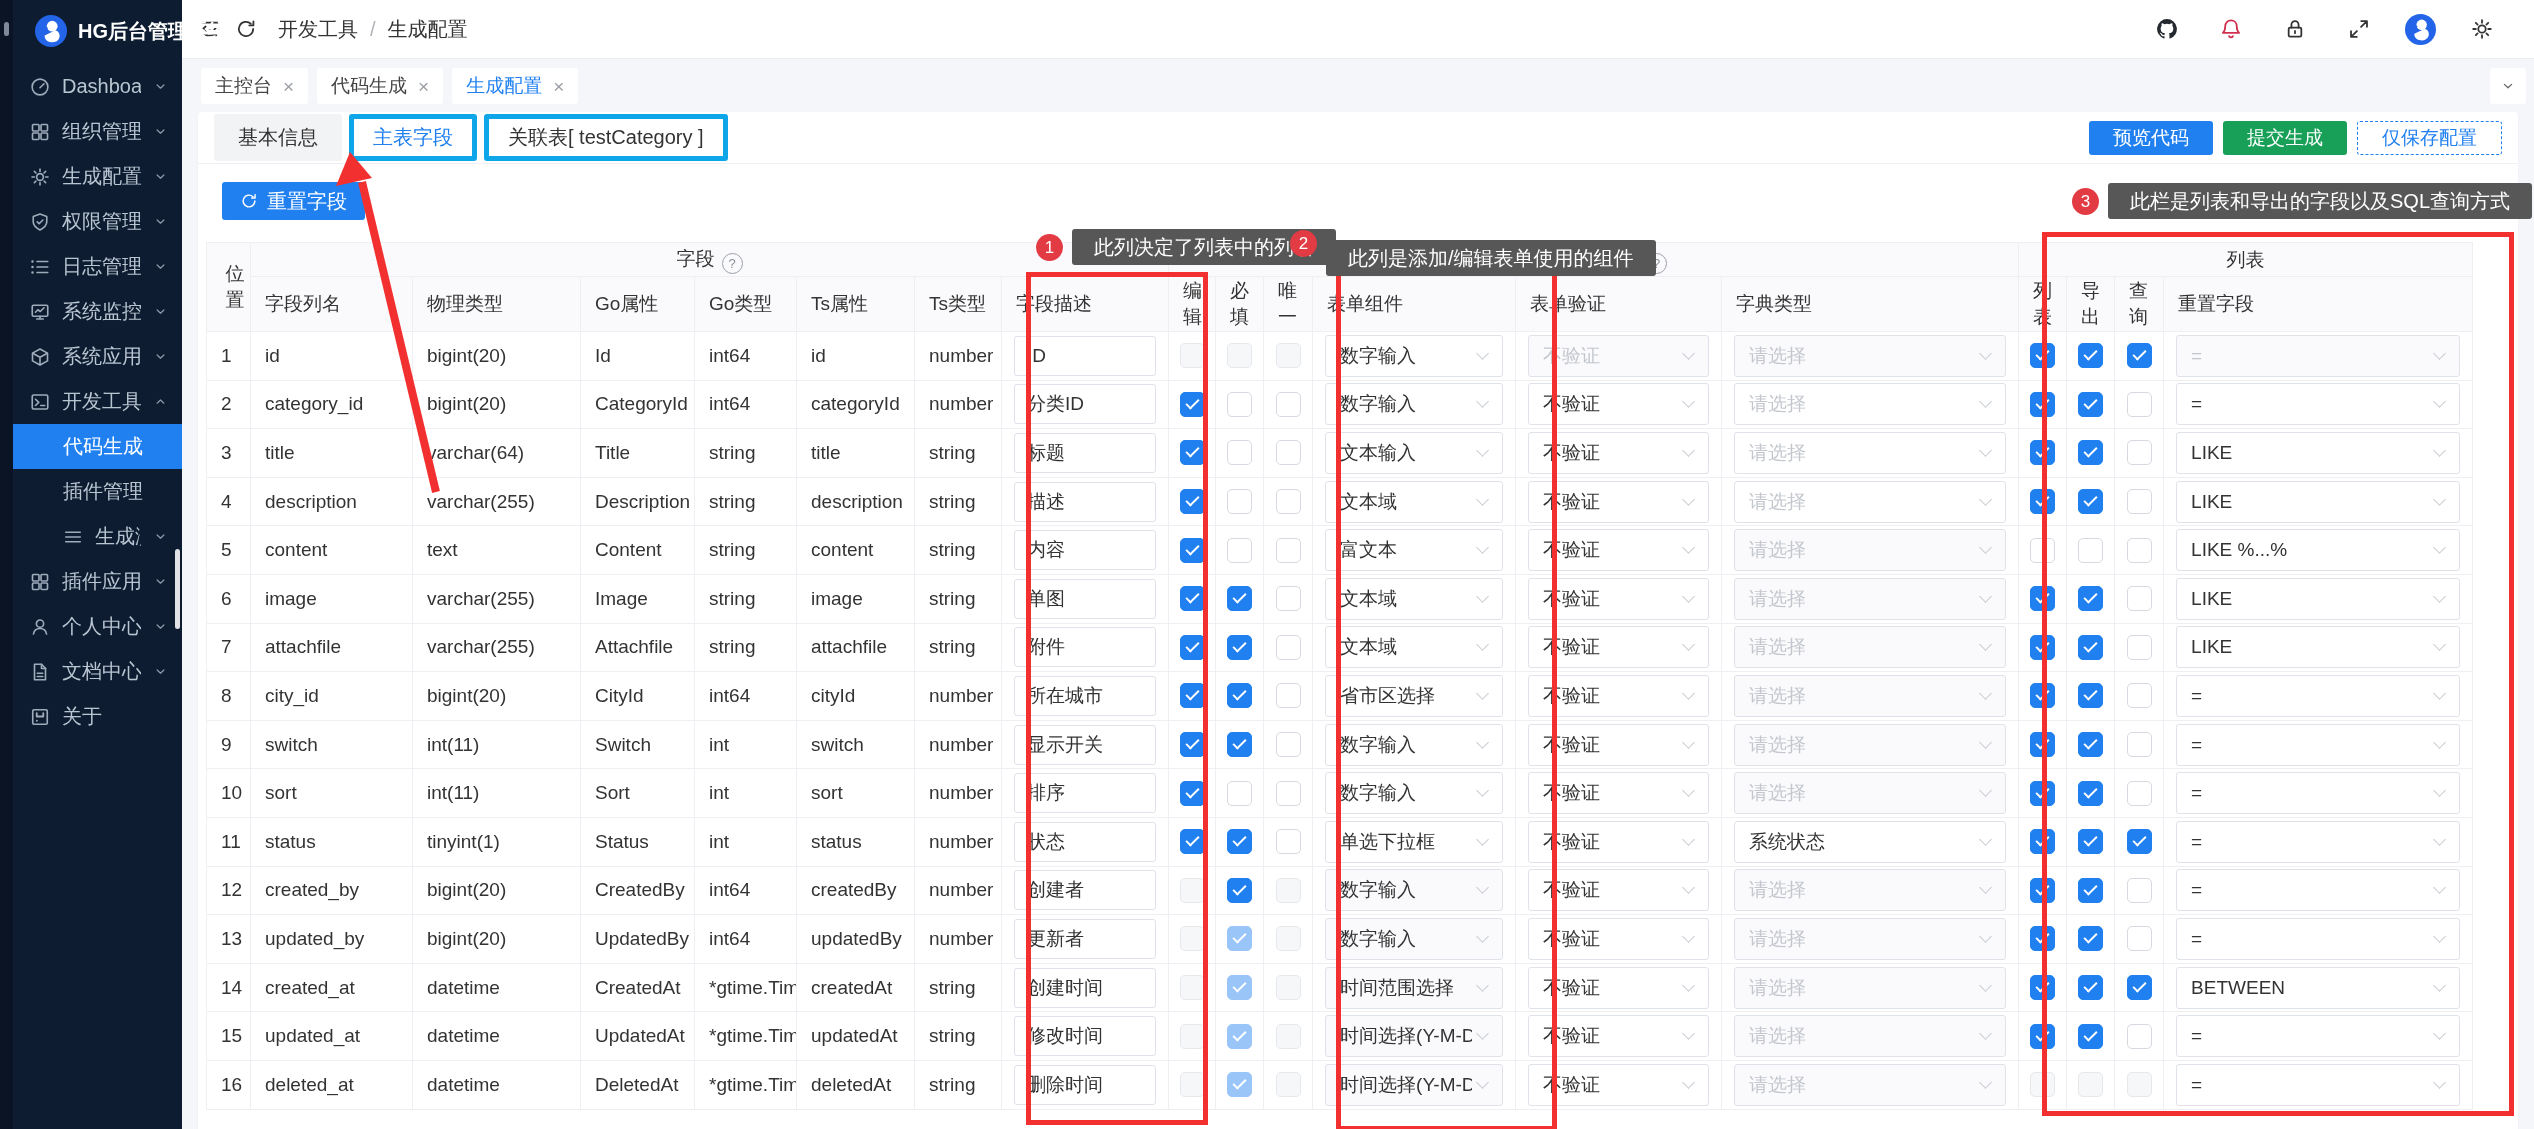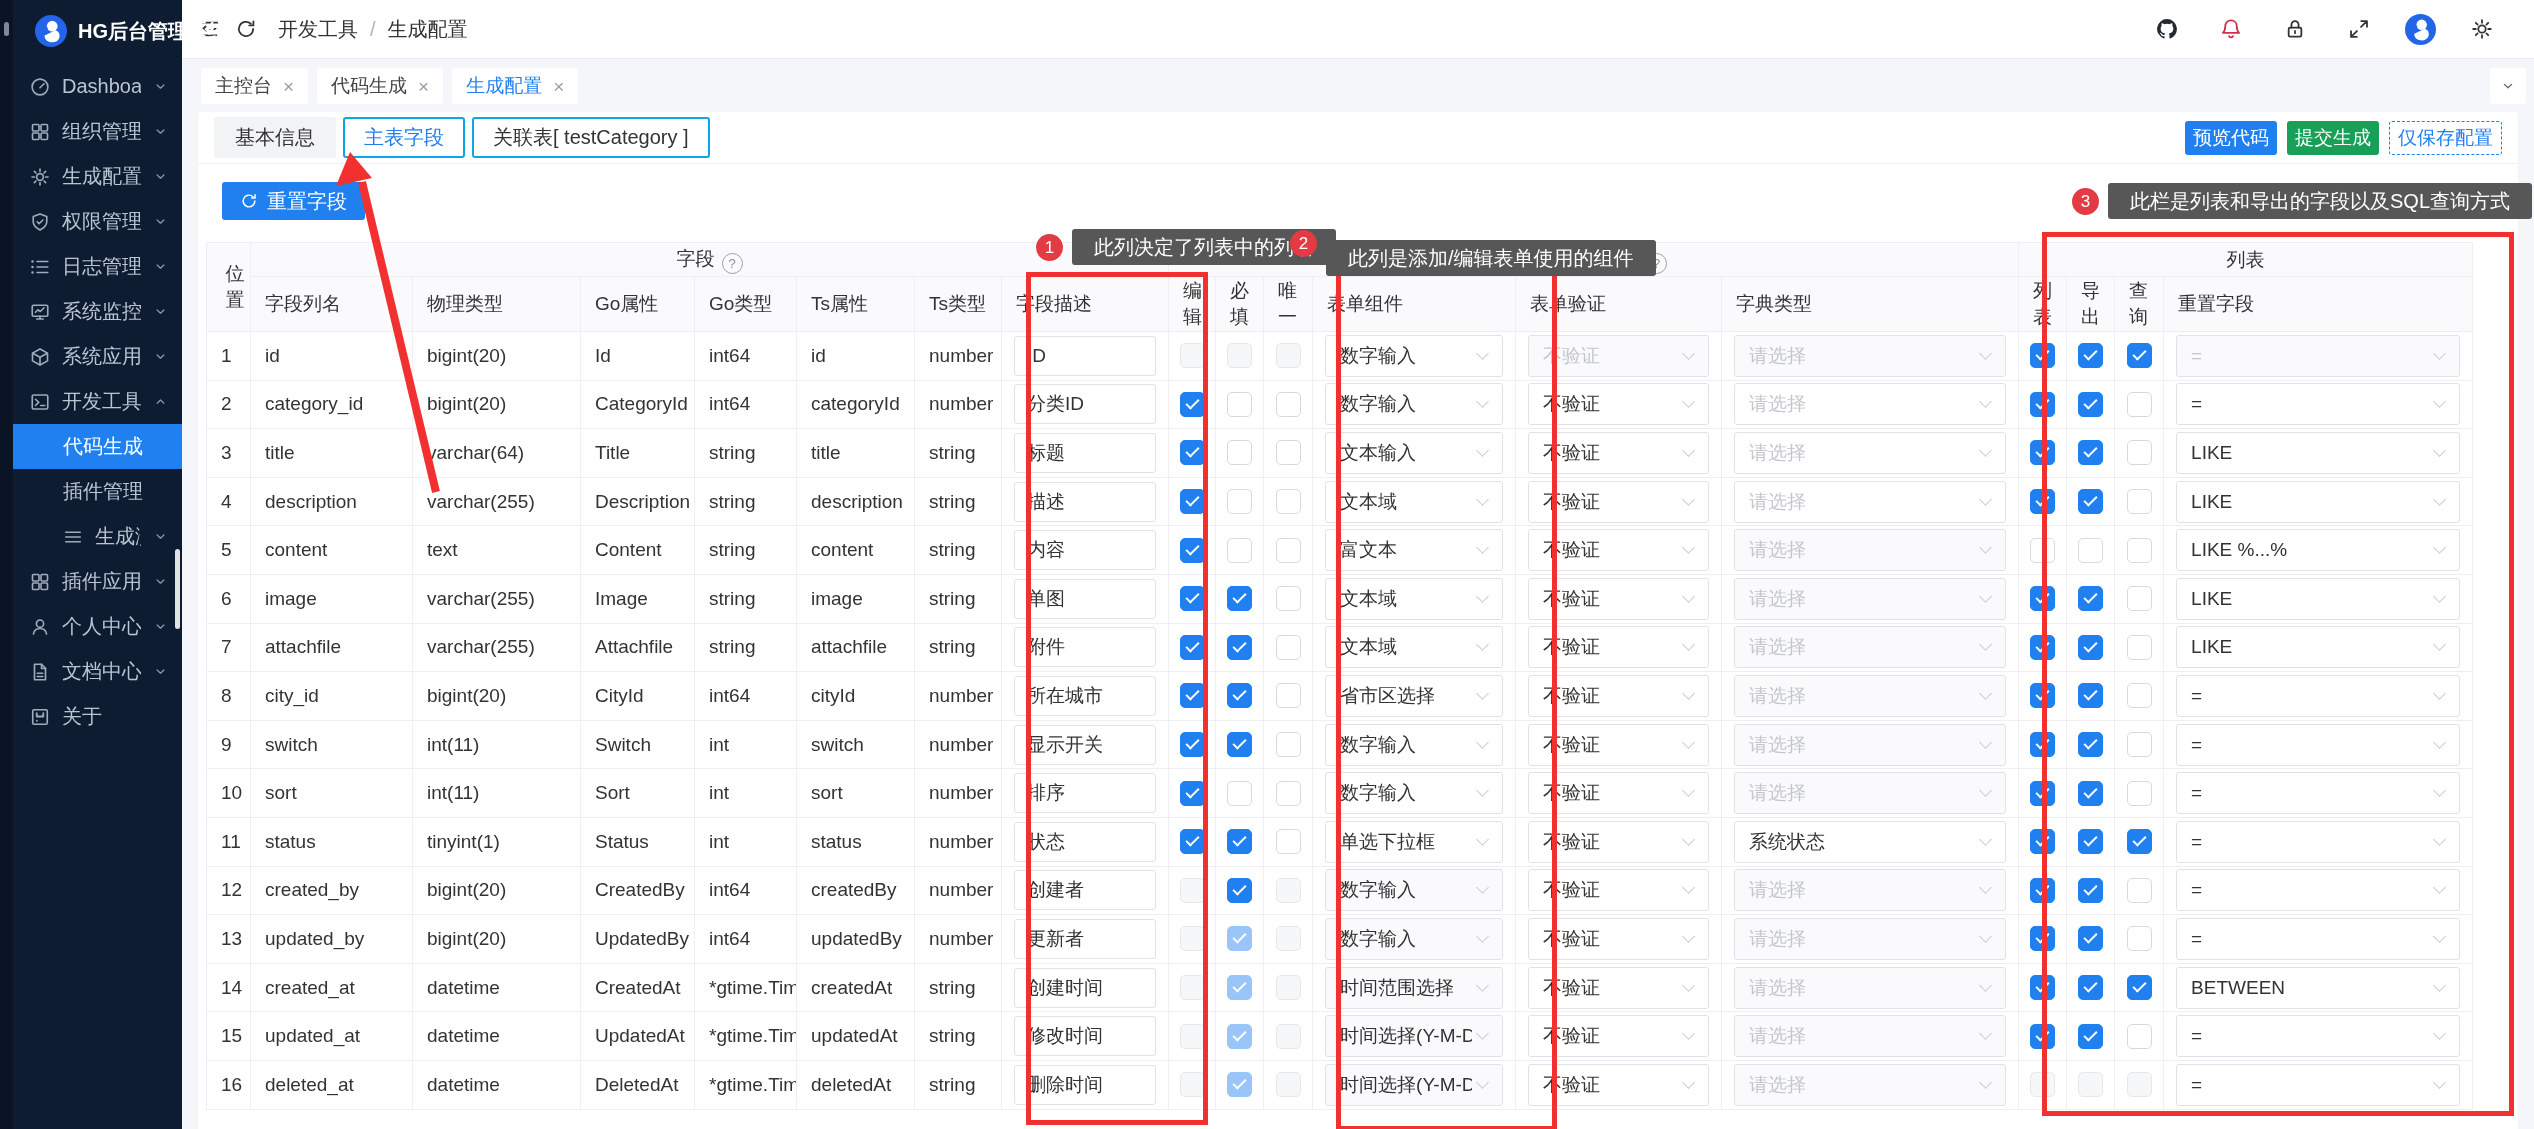--- a/index.html
+++ b/index.html
@@ -38,25 +38,25 @@
   .tabstrip{display:flex;align-items:center;padding:9px 8px 9px 19px;height:54px;box-sizing:border-box}
   .tabs-holder{display:flex;gap:9px}
   .ttab{background:#fff;border-radius:3px;height:36px;display:flex;align-items:center;gap:11px;padding:0 14px;font-size:19px;color:#444;cursor:pointer;white-space:nowrap}
   .ttab.active{color:#2080f0}
   .ttab .x{color:#9aa0a6;font-size:19px;line-height:1}
   .tabmore{margin-left:auto;width:36px;height:36px;background:#fff;border-radius:3px;display:flex;align-items:center;justify-content:center;color:#666;cursor:pointer}
   .tabmore svg{width:16px;height:16px}
 
   .card{position:absolute;left:16px;right:16px;top:112px;height:1050px;background:#fff;border-radius:4px;box-shadow:0 1px 2px rgba(0,0,0,.05)}
   .subrow{display:flex;align-items:center;height:51px;padding:0 16px;border-bottom:1px solid #efeff5}
-  .chip{height:37px;display:flex;align-items:center;padding:0 19px;font-size:20px;border:2px solid #0ea5e9;border-radius:3px;margin-right:7px;background:#fff;cursor:pointer;white-space:nowrap}
+  .chip{height:37px;display:flex;align-items:center;padding:0 19px;font-size:20px;border:5px solid #0ea5e9;border-radius:3px;margin-right:7px;background:#fff;cursor:pointer;white-space:nowrap}
   .chip.grey{background:#f2f3f5;border-color:#f2f3f5}
   .chip.active{color:#2080f0}
   .actions{margin-left:auto;display:flex;gap:10px}
-  .btn{height:34px;padding:0 8px;border-radius:3px;font-size:19px;display:flex;align-items:center;cursor:pointer;border:none;font-family:inherit;white-space:nowrap}
+  .btn{height:34px;padding:0 24px;border-radius:3px;font-size:19px;display:flex;align-items:center;cursor:pointer;border:none;font-family:inherit;white-space:nowrap}
   .btn.blue{background:#2080f0;color:#fff}
   .btn.green{background:#18a058;color:#fff}
   .btn.dashed{background:#fff;color:#2080f0;border:1px dashed #2080f0}
   .reset{position:absolute;left:24px;top:70px;height:38px;padding:0 18px;background:#2080f0;color:#fff;border-radius:3px;font-size:20px;display:flex;align-items:center;gap:9px;border:none;cursor:pointer;font-family:inherit}
   .reset .ric{width:18px;height:18px;display:flex}
 
   
   .gridwrap{position:absolute;left:8px;top:130px;width:2266px}
   table{border-collapse:collapse;table-layout:fixed;width:2266px;font-size:19px}
   th,td{border:1px solid #efeff3;font-weight:normal;box-sizing:border-box}

